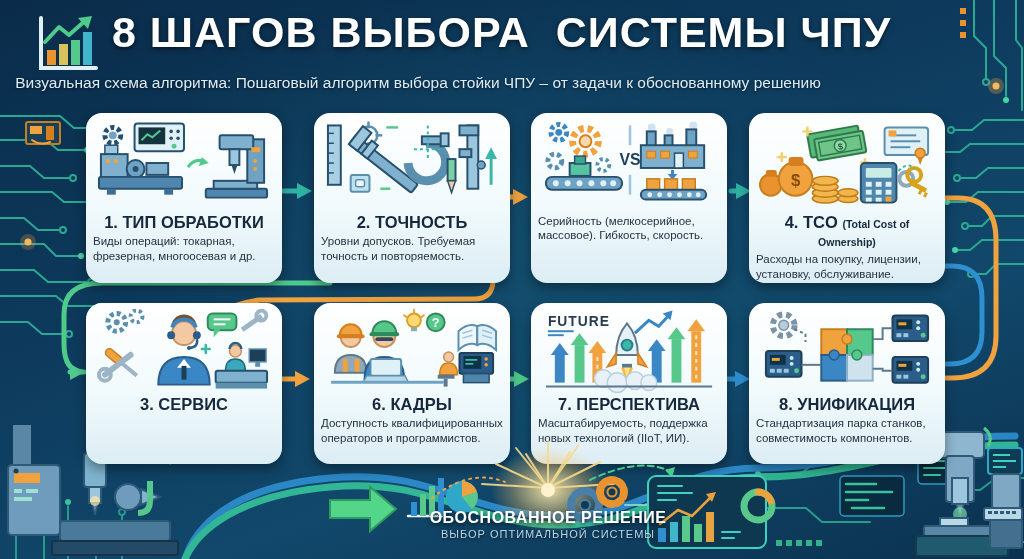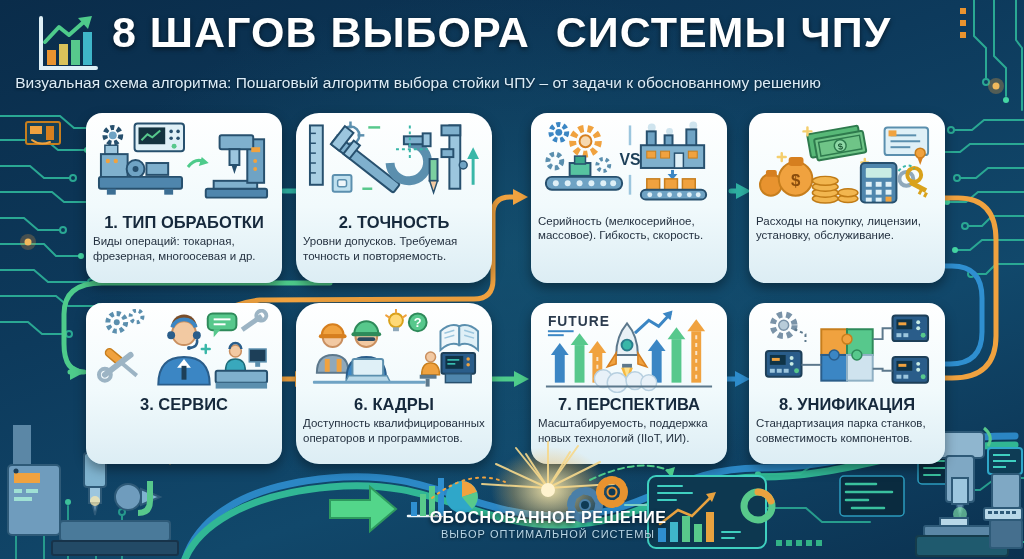--- a/index.html
+++ b/index.html
@@ -18,21 +18,21 @@
     letter-spacing:1px;white-space:pre;text-shadow:0 2px 5px rgba(0,0,0,.55);}
   #app-subtitle{position:absolute;left:0;top:74px;width:836px;text-align:center;font-size:15.5px;
     color:#dcecf7;text-shadow:0 1px 3px rgba(0,0,0,.6);}
 
   
   .card{position:absolute;width:196px;border-radius:16px;
     background:linear-gradient(180deg,#ffffff 0%,#f1fafc 55%,#dcedf4 100%);
     box-shadow:0 5px 12px rgba(0,0,0,.38);
     display:flex;flex-direction:column;align-items:center;padding:6px 7px;box-sizing:border-box;}
   .row1{top:113px;height:170px;} .row2{top:303px;height:161px;}
-  .c1{left:86px;} .c2{left:296px;border-radius:23px;} .c3{left:531px;} .c4{left:749px;}
+  .c1{left:86px;} .c2{left:314px;} .c3{left:531px;} .c4{left:749px;}
   .card-icon{flex:0 0 auto;}
   .card-title{font-size:16.5px;font-weight:700;color:#16293c;text-align:center;line-height:1.1;margin-top:2px;}
   .tco-suffix{font-size:10.5px;font-weight:700;}
   .card-desc{font-size:11.5px;color:#243140;line-height:1.26;margin-top:3px;}
 
   
   #banner-text{left:398px;top:509px;width:300px;text-align:center;}
   #banner-title{font-size:16px;font-weight:700;color:#ffffff;letter-spacing:.5px;text-shadow:0 2px 4px rgba(0,0,0,.65);}
   #banner-subtitle{font-size:11px;color:#b9d6e6;letter-spacing:1px;margin-top:1px;text-shadow:0 1px 3px rgba(0,0,0,.6);}
   #burst-glow{left:468px;top:430px;width:164px;height:120px;
@@ -439,20 +439,21 @@
       <polygon points="161,38 167,38 164,46" fill="#d67f1f"></polygon>
       <circle cx="150" cy="60" r="7" fill="none" stroke="#8fa8ba" stroke-width="4"></circle>
       <g transform="rotate(28 156 64)">
           <rect x="154" y="62" width="18" height="5" fill="#d9a21b"></rect>
           <rect x="166" y="66" width="3" height="5" fill="#d9a21b"></rect>
           <rect x="172" y="66" width="3" height="5" fill="#d9a21b"></rect>
         </g>
       <circle cx="158" cy="56" r="7" fill="none" stroke="#d9a21b" stroke-width="4"></circle>
       <path d="M142,52 q10,-10 16,-2" fill="none" stroke="#39b7a8" stroke-width="2" stroke-dasharray="3 3"></path>
     </svg>
+    <div class="card-title"><span>4. TCO</span> <span class="tco-suffix">(Total Cost of Ownership)</span></div>
     <div class="card-desc">Расходы на покупку, лицензии, установку, обслуживание.</div>
   </div>
 
   <div class="card row2 c1 layer2">
     <svg class="card-icon" width="178" height="84" viewBox="0 0 180 84">
       <circle cx="22" cy="13" r="9" fill="none" stroke="#5b8fae" stroke-width="5" stroke-dasharray="4 3"></circle>
         <circle cx="22" cy="13" r="3" fill="#5b8fae"></circle>
       <circle cx="42" cy="7" r="6" fill="none" stroke="#5b8fae" stroke-width="4" stroke-dasharray="3 3"></circle>
       <g transform="rotate(40 26 52)">
           <rect x="8" y="49" width="20" height="8" rx="4" fill="#f0a23f" stroke="#c77e1d" stroke-width="1.5"></rect>

